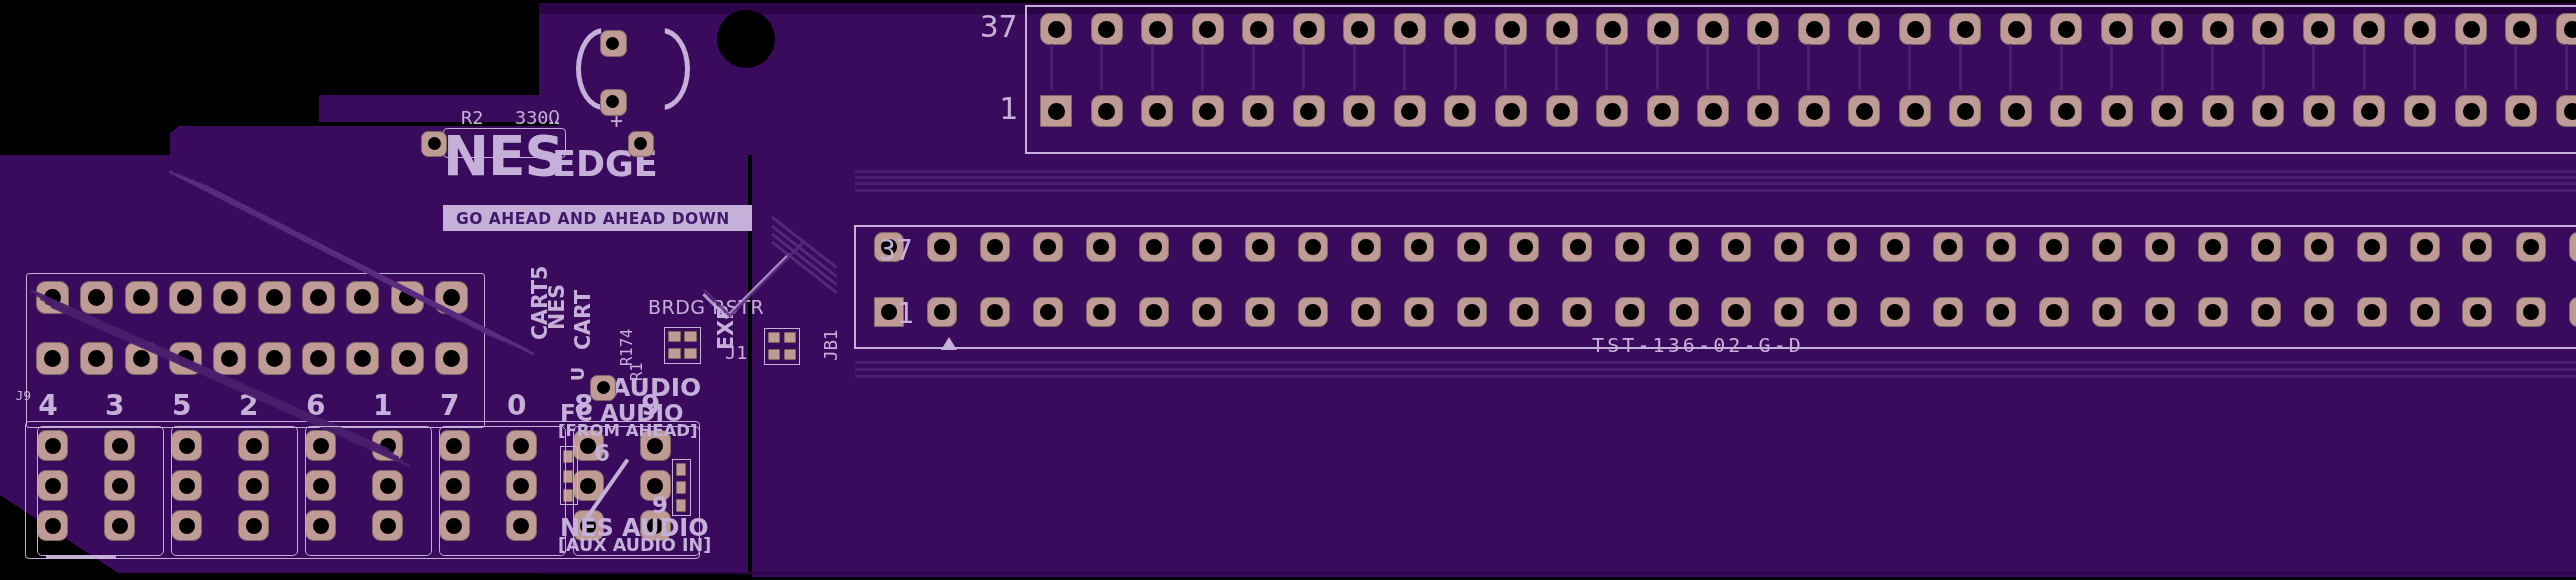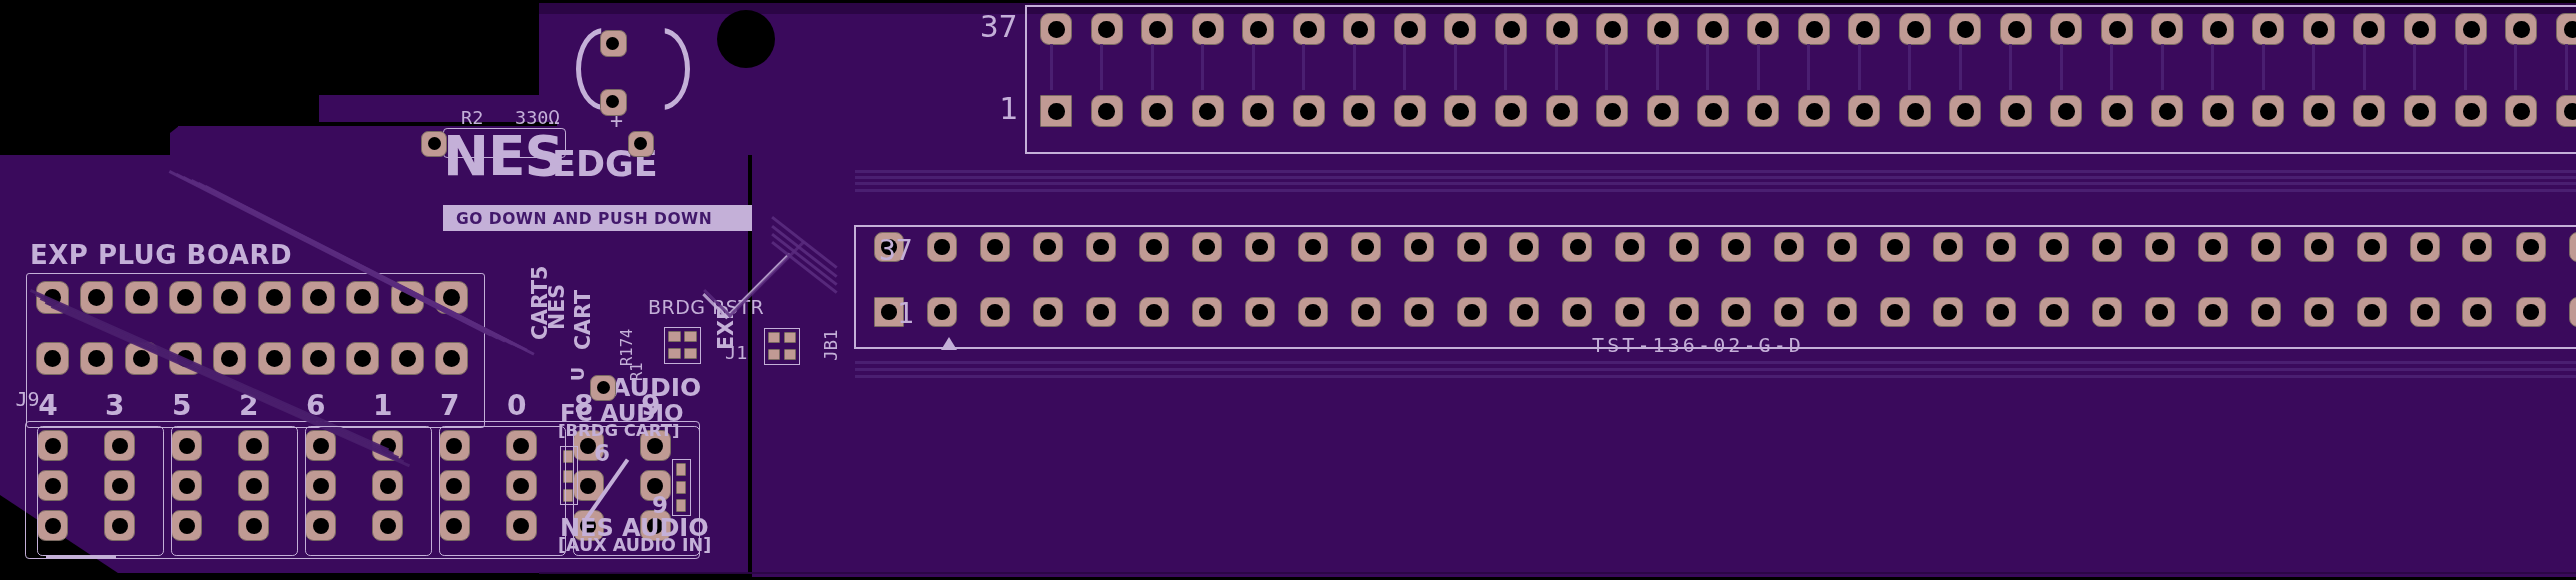--- a/index.html
+++ b/index.html
@@ -337,21 +337,21 @@
   <div style="position:absolute;left:941px;top:337px;width:0;height:0;
               border-left:8.2px solid transparent;border-right:8.2px solid transparent;
               border-bottom:13.4px solid #c4b0d8;"></div>
 
   <div style="position:absolute;left:443px;top:129px;width:309px;height:77px;">
     <span class="silk logo-nes" style="left:0px;top:0px;font-size:55px;">NES</span>
     <span class="silk" style="left:109px;top:17.5px;font-size:35px;font-weight:bold;">EDGE</span>
   </div>
   <div class="ribbon" style="left:443px;top:205px;width:309px;height:26px;"></div>
   <span style="position:absolute;left:456px;top:210px;font-size:15.5px;font-weight:bold;
-               color:#42186b;font-family:'DejaVu Sans',sans-serif;letter-spacing:0.5px;">GO DOWN AND PUSH DOWN</span>
+               color:#42186b;font-family:'DejaVu Sans',sans-serif;letter-spacing:0.5px;">GO AHEAD AND AHEAD DOWN</span>
 
   <div class="outline-thin" style="left:443px;top:128px;width:123px;height:30px;border-radius:4.1px;"></div>
   <span class="silk-thin" style="left:461px;top:109px;font-size:18.5px;">R2</span>
   <span class="silk-thin" style="left:515px;top:109px;font-size:18.5px;">330Ω</span>
   <span class="silk-thin" style="left:610px;top:110px;font-size:21.6px;">+</span>
   <div class="pad pad-oct" style="left:421px;top:131px;width:26px;height:26px;"></div>
   <div class="hole" style="left:428px;top:137px;width:13.4px;height:13.4px;"></div>
   <div class="pad pad-oct" style="left:628px;top:131px;width:26px;height:26px;"></div>
   <div class="hole" style="left:634px;top:137px;width:13.4px;height:13.4px;"></div>
 
@@ -359,21 +359,20 @@
               border:5.2px solid #c4b0d8;border-radius:50%;
               clip-path:polygon(0 0,45% 0,45% 100%,0 100%);"></div>
   <div style="position:absolute;left:634px;top:28px;width:46px;height:72px;
               border:5.2px solid #c4b0d8;border-radius:50%;
               clip-path:polygon(100% 0,55% 0,55% 100%,100% 100%);"></div>
   <div class="pad pad-oct" style="left:600px;top:30px;width:27px;height:27px;"></div>
   <div class="hole" style="left:606px;top:37px;width:13.4px;height:13.4px;"></div>
   <div class="pad pad-oct" style="left:600px;top:89px;width:27px;height:27px;"></div>
   <div class="hole" style="left:606px;top:95px;width:13.4px;height:13.4px;"></div>
 
-  <span class="silk" style="left:30px;top:242px;font-size:26px;font-weight:bold;letter-spacing:0.5px;">EXP PLUG BOARD</span>
   <div class="outline-thin" style="left:26px;top:273px;width:459px;height:155px;border-radius:3.1px;"></div>
   <div id="exp-plug-pads" style="position:absolute;left:32px;top:278px;width:448px;height:144px;">
       <div class="pad pad-oct" style="left: 4.1px; top: 3.1px; width: 33px; height: 33px;"></div>
       <div class="hole" style="left: 12px; top: 11px; width: 17px; height: 17px;"></div>
       <div class="pad pad-oct" style="left: 4.1px; top: 64px; width: 33px; height: 33px;"></div>
       <div class="hole" style="left: 12px; top: 72px; width: 17px; height: 17px;"></div>
       <div class="pad pad-oct" style="left: 48px; top: 3.1px; width: 33px; height: 33px;"></div>
       <div class="hole" style="left: 56px; top: 11px; width: 17px; height: 17px;"></div>
       <div class="pad pad-oct" style="left: 48px; top: 64px; width: 33px; height: 33px;"></div>
       <div class="hole" style="left: 56px; top: 72px; width: 17px; height: 17px;"></div>
@@ -403,21 +402,21 @@
       <div class="hole" style="left: 322px; top: 72px; width: 17px; height: 17px;"></div>
       <div class="pad pad-oct" style="left: 359px; top: 3.1px; width: 33px; height: 33px;"></div>
       <div class="hole" style="left: 367px; top: 11px; width: 17px; height: 17px;"></div>
       <div class="pad pad-oct" style="left: 359px; top: 64px; width: 33px; height: 33px;"></div>
       <div class="hole" style="left: 367px; top: 72px; width: 17px; height: 17px;"></div>
       <div class="pad pad-oct" style="left: 403px; top: 3.1px; width: 33px; height: 33px;"></div>
       <div class="hole" style="left: 411px; top: 11px; width: 17px; height: 17px;"></div>
       <div class="pad pad-oct" style="left: 403px; top: 64px; width: 33px; height: 33px;"></div>
       <div class="hole" style="left: 411px; top: 72px; width: 17px; height: 17px;"></div>
     </div>
-  <span class="silk-thin" style="left:15.5px;top:389px;font-size:20px;">J9</span>
+  <span class="silk-thin" style="left:15.5px;top:389px;font-size:13px;">J9</span>
 
   <div class="outline-thin" style="left:25px;top:421px;width:675px;height:138px;border-radius:4.1px;"></div>
   <div id="audio-sel-numbers" style="position:absolute;left:32px;top:392px;width:670px;height:33px;">
       <span class="silk" style="left: 6.2px; top: 0px; font-size: 28px; font-weight: bold;">4</span>
       <span class="silk" style="left: 73px; top: 0px; font-size: 28px; font-weight: bold;">3</span>
       <span class="silk" style="left: 140px; top: 0px; font-size: 28px; font-weight: bold;">5</span>
       <span class="silk" style="left: 207px; top: 0px; font-size: 28px; font-weight: bold;">2</span>
       <span class="silk" style="left: 274px; top: 0px; font-size: 28px; font-weight: bold;">6</span>
       <span class="silk" style="left: 341px; top: 0px; font-size: 28px; font-weight: bold;">1</span>
       <span class="silk" style="left: 408px; top: 0px; font-size: 28px; font-weight: bold;">7</span>
@@ -490,21 +489,21 @@
   <div class="ribbon" style="left:46px;top:555px;width:70px;height:3.6px;"></div>
 
   <span class="silk rot90" style="left:530px;top:340px;font-size:20.6px;font-weight:bold;">CART5</span>
   <span class="silk rot90" style="left:716px;top:350px;font-size:20.6px;font-weight:bold;">EXP</span>
 
   <span class="silk" style="left:611px;top:375px;font-size:25px;font-weight:bold;">AUDIO</span>
   <div class="pad pad-oct" style="left:590px;top:375px;width:26px;height:26px;"></div>
   <div class="hole" style="left:597px;top:381px;width:13.4px;height:13.4px;"></div>
 
   <span class="silk" style="left:560px;top:402px;font-size:23px;font-weight:bold;">FC AUDIO</span>
-  <span class="silk" style="left:558px;top:423px;font-size:16.5px;font-weight:bold;">[BRDG CART]</span>
+  <span class="silk" style="left:558px;top:423px;font-size:16.5px;font-weight:bold;">[FROM AHEAD]</span>
   <span class="silk" style="left:594px;top:442px;font-size:23px;font-weight:bold;">6</span>
 
   <div class="outline-thin" style="left:560px;top:446px;width:17.5px;height:59px;"></div>
   <div class="pad pad-sq" style="left:563px;top:450px;width:10.3px;height:13.4px;"></div>
   <div class="pad pad-sq" style="left:563px;top:470px;width:10.3px;height:13.4px;"></div>
   <div class="pad pad-sq" style="left:563px;top:489px;width:10.3px;height:13.4px;"></div>
 
   <div class="outline-thin" style="left:672px;top:459px;width:18.5px;height:57px;"></div>
   <div class="pad pad-sq" style="left:676px;top:463px;width:10.3px;height:13.4px;"></div>
   <div class="pad pad-sq" style="left:676px;top:481px;width:10.3px;height:13.4px;"></div>

